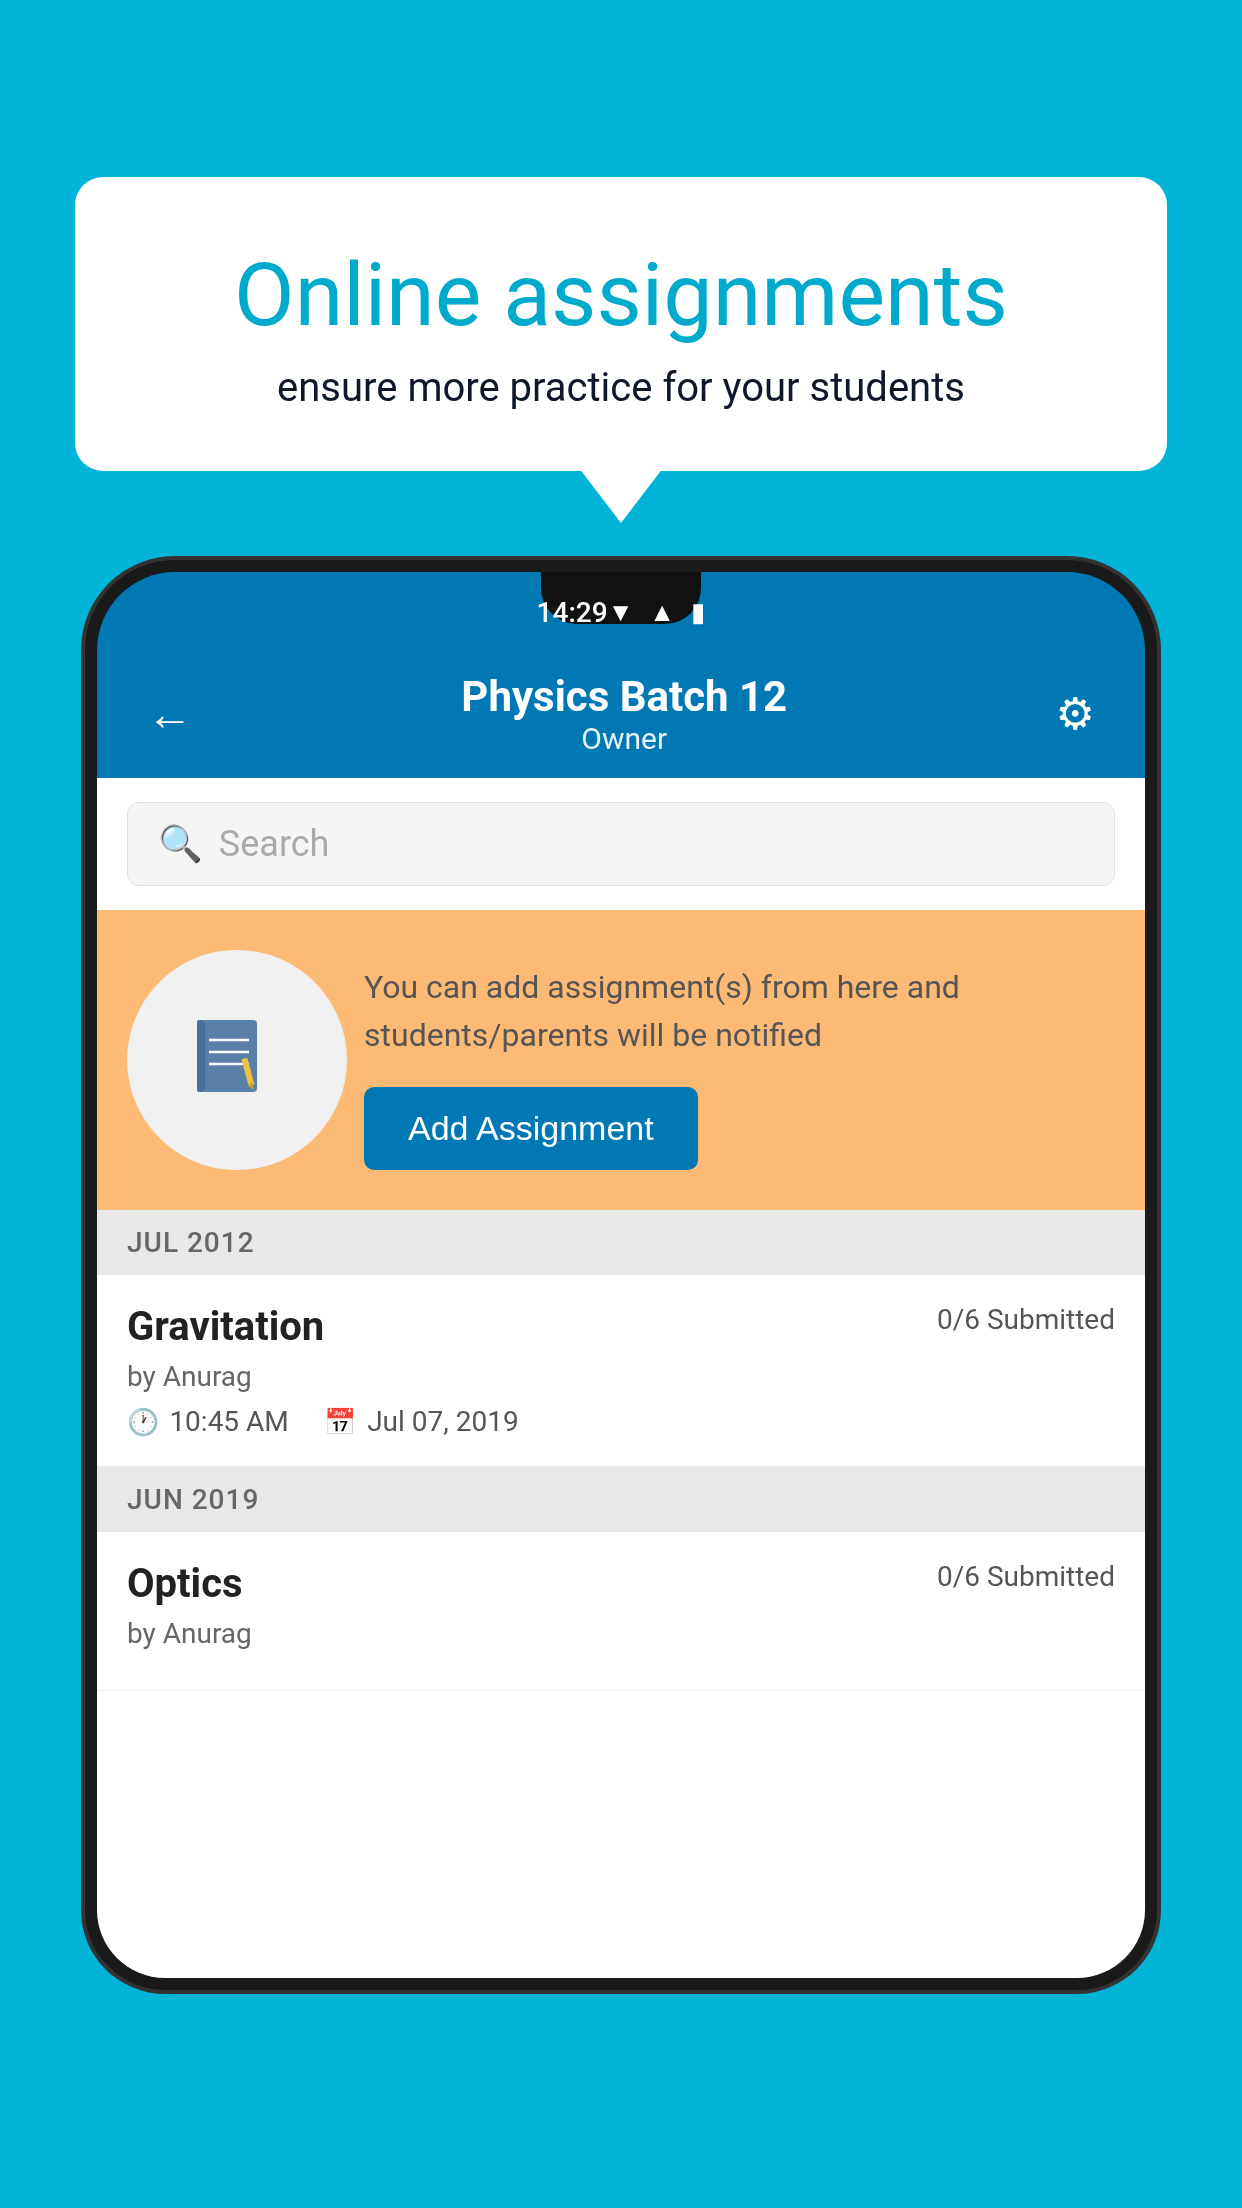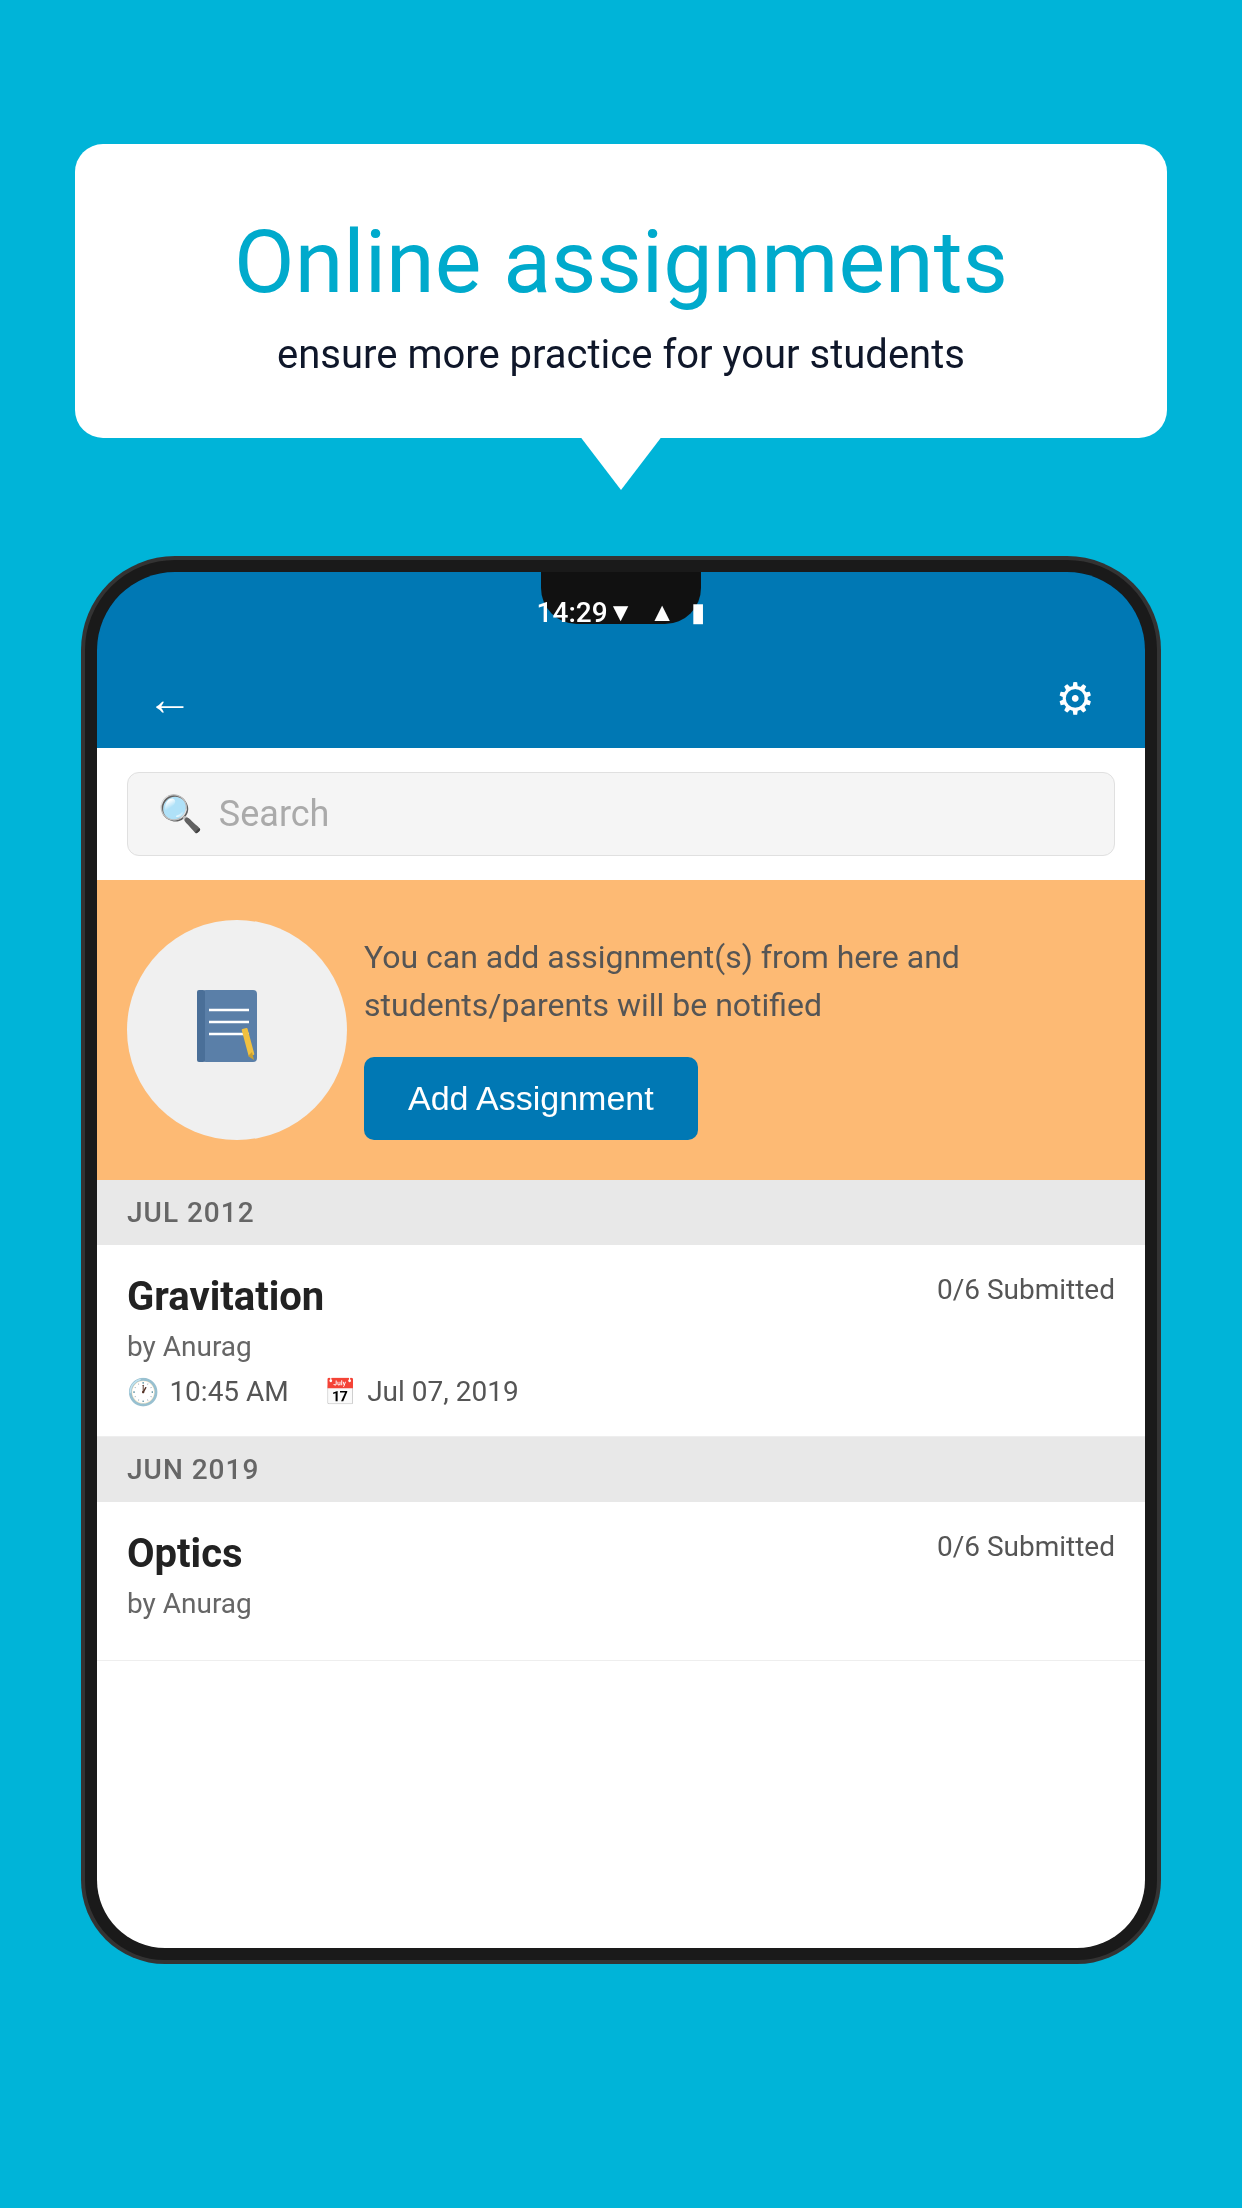--- a/index.html
+++ b/index.html
@@ -9,21 +9,21 @@
       height: 2208px;
       background-color: #00B4D8;
       font-family: 'Roboto', Arial, sans-serif;
       overflow: hidden;
       position: relative;
     }
 
     
     .speech-bubble-container {
       position: absolute;
-      top: 144px;
+      top: 177px;
       left: 75px;
       right: 75px;
     }
 
     .speech-bubble {
       background: white;
       border-radius: 28px;
       padding: 70px 80px 60px 80px;
       text-align: center;
       position: relative;
@@ -394,20 +394,24 @@
       <span class="status-time">14:29</span>
       <div class="status-icons">
         <span class="status-icon">▼</span>
         <span class="status-icon">▲</span>
         <span class="status-icon">▮</span>
       </div>
     </div>
 
     <div class="app-header">
       <span class="header-back">←</span>
+      <div class="header-center">
+        <div class="header-title">Physics Batch 12</div>
+        <div class="header-subtitle">Owner</div>
+      </div>
       <span class="header-settings">⚙</span>
     </div>
 
 
     <div class="content-area">
 
       <div class="search-container">
         <div class="search-bar">
           <span class="search-icon-wrap">🔍</span>
           <span class="search-placeholder">Search</span>

